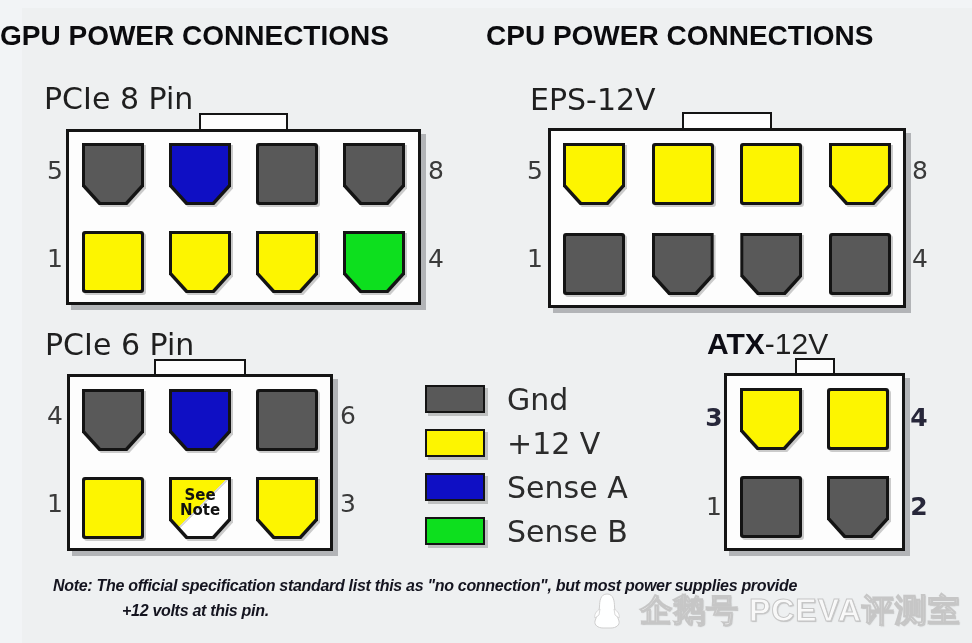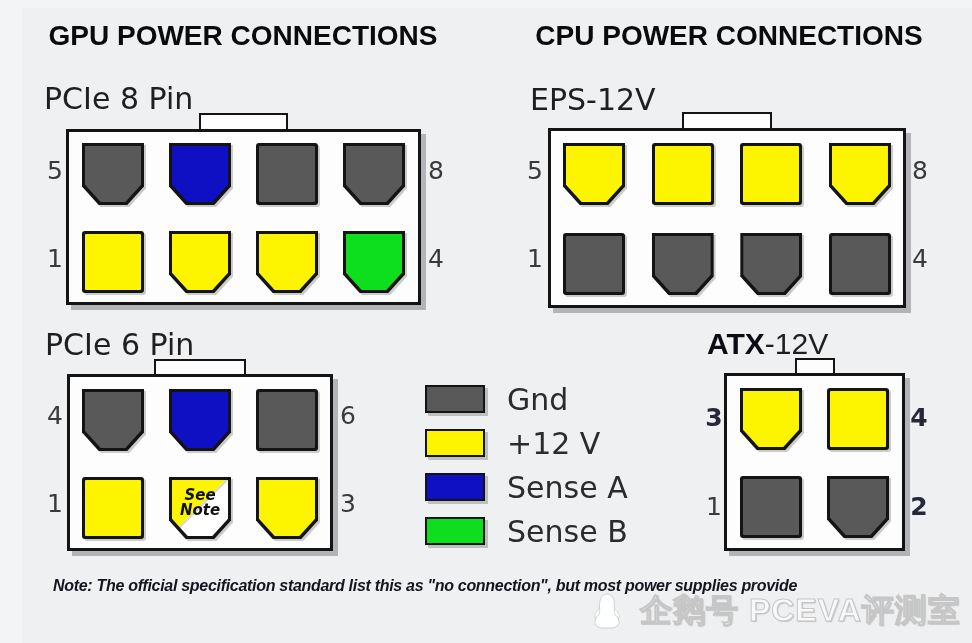--- a/index.html
+++ b/index.html
@@ -7,21 +7,21 @@
     width:972px;height:643px;
     background:#f2f4f6;
     font-family:"DejaVu Sans","Liberation Sans",sans-serif;
     overflow:hidden;position:relative;
   }
   .stage{position:absolute;inset:0;width:972px;height:643px;}
   .content-bg{position:absolute;left:22px;top:8px;right:0;bottom:0;background:#eef0f1;}
 
   
   .section-title{
-    position:absolute;top:20px;width:486px;text-align:center;
+    position:absolute;top:20px;width:486px;
     font-family:"Liberation Sans",sans-serif;font-weight:bold;
     font-size:28px;color:#0b0b0e;letter-spacing:0px;
   }
   #title-gpu{left:0;}
   #title-cpu{left:486px;}
 
   
   .conn-label{
     position:absolute;font-size:30px;color:#1f1f1f;line-height:1.05;
     font-family:"DejaVu Sans",sans-serif;
@@ -213,21 +213,21 @@
   <span class="pin-num" style="left:524px;top:157px;">5</span>
   <span class="pin-num" style="left:909px;top:157px;">8</span>
   <span class="pin-num" style="left:524px;top:245px;">1</span>
   <span class="pin-num" style="left:909px;top:245px;">4</span>
 
   <div class="conn-label" style="left:45px;top:329px;">
     <span>PCIe 6 Pin</span>
   </div>
   <div class="latch-tab" id="tab-pcie6"></div>
   <div class="connector" id="conn-pcie6">
-    <div class="pin-grid pins-pcie6" style="grid-template-columns: repeat(3, 62px); font-style: italic;">
+    <div class="pin-grid pins-pcie6" style="grid-template-columns: repeat(3, 62px);">
         <div class="pin shape-chamfer">
           <div class="pin-border" style="background: rgb(20, 20, 20);"></div>
           <div class="pin-fill" style="background: rgb(89, 89, 89);"></div>
         </div>
         <div class="pin shape-chamfer">
           <div class="pin-border" style="background: rgb(20, 20, 20);"></div>
           <div class="pin-fill" style="background: rgb(15, 15, 196);"></div>
         </div>
         <div class="pin shape-square">
           <div class="pin-border" style="background: rgb(20, 20, 20);"></div>
@@ -296,20 +296,21 @@
   <div class="legend-row" style="top:471px;">
     <div class="legend-swatch" style="background: rgb(15, 15, 196);"></div>
     <div class="legend-label">Sense A</div>
   </div>
   <div class="legend-row" style="top:515px;">
     <div class="legend-swatch" style="background: rgb(13, 223, 30);"></div>
     <div class="legend-label">Sense B</div>
   </div>
 
   <div class="note-line" id="note-line1">Note: The official specification standard list this as "no connection", but most power supplies provide</div>
+  <div class="note-line" id="note-line2">+12 volts at this pin.</div>
 
   <div class="watermark">
     <svg width="34" height="36" viewBox="0 0 34 36">
       <path d="M17 1 C10.5 1 9.5 8 9.5 14 C9.5 19 6 24 5 28 C4 32 8 35 13 35 L21 35 C26 35 30 32 29 28 C28 24 24.5 19 24.5 14 C24.5 8 23.5 1 17 1 Z" fill="rgba(255,255,255,0.94)" stroke="#cfcfcf" stroke-width="1"></path>
       <path d="M10 16 C6 18 4 22 5 25 L9 22 Z" fill="rgba(255,255,255,0.94)" stroke="#cfcfcf" stroke-width="0.8"></path>
       <path d="M24 16 C28 18 30 22 29 25 L25 22 Z" fill="rgba(255,255,255,0.94)" stroke="#cfcfcf" stroke-width="0.8"></path>
     </svg>
     <span class="watermark-text">企鹅号 PCEVA评测室</span>
   </div>
 </div>

